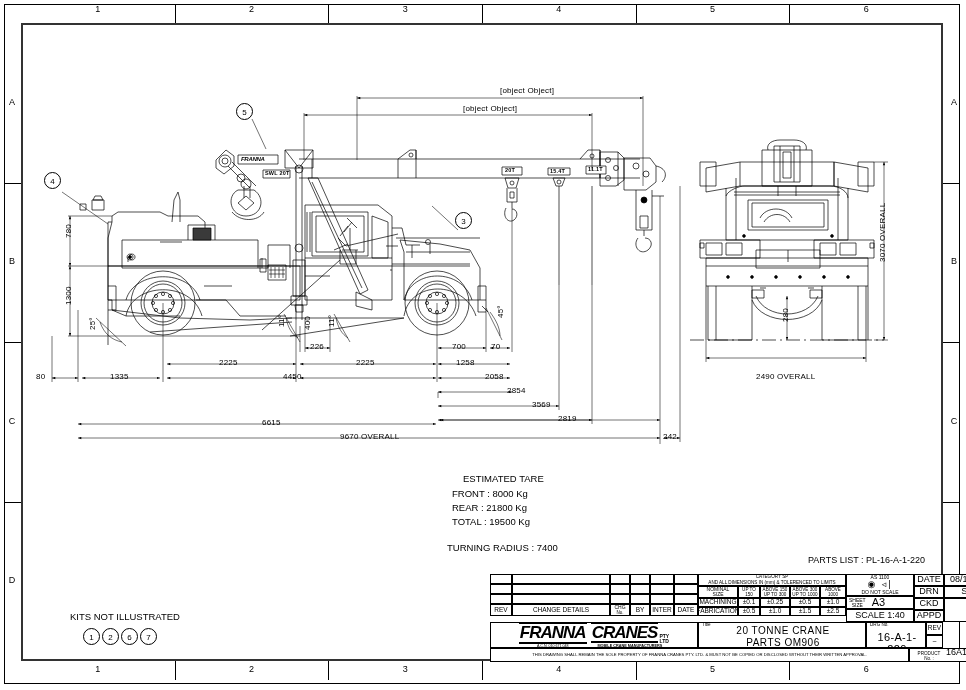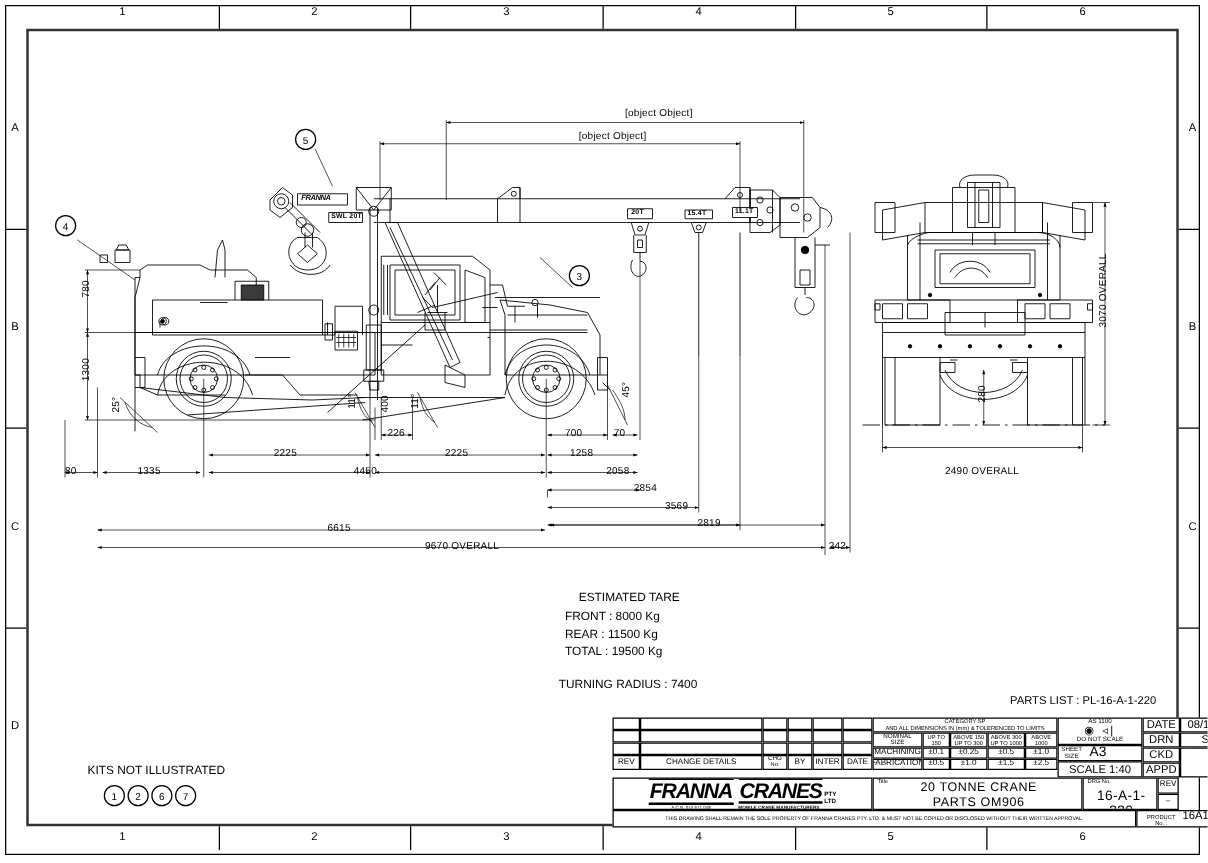--- a/index.html
+++ b/index.html
@@ -430,21 +430,21 @@
       <div class="dim" style="left: 500px; top: 86px;">[object Object]</div>
       <div class="dim" style="left: 463px; top: 104px;">[object Object]</div>
       <div class="dim rot" style="left: 64px; top: 238px;">780</div>
       <div class="dim rot" style="left: 64px; top: 305px;">1300</div>
       <div class="dim rot" style="left: 878px; top: 262px;">3070  OVERALL</div>
       <div class="dim rot" style="left: 781px; top: 322px;">280</div>
       <div class="dim rot" style="left: 88px; top: 330px;">25°</div>
       <div class="dim rot" style="left: 277px; top: 327px;">11°</div>
       <div class="dim rot" style="left: 327px; top: 327px;">11°</div>
       <div class="dim rot" style="left: 496px; top: 318px;">45°</div>
-      <div class="dim" style="left: 52px; top: 372px;">80</div>
+      <div class="dim" style="left: 36px; top: 372px;">80</div>
       <div class="dim" style="left: 110px; top: 372px;">1335</div>
       <div class="dim" style="left: 219px; top: 358px;">2225</div>
       <div class="dim" style="left: 283px; top: 372px; text-align: center;">4450</div>
       <div class="dim" style="left: 310px; top: 342px;">226</div>
       <div class="dim rot" style="left: 303px; top: 330px;">400</div>
       <div class="dim" style="left: 356px; top: 358px;">2225</div>
       <div class="dim" style="left: 452px; top: 342px;">700</div>
       <div class="dim" style="left: 491px; top: 342px;">70</div>
       <div class="dim" style="left: 456px; top: 358px;">1258</div>
       <div class="dim" style="left: 485px; top: 372px;">2058</div>
@@ -462,21 +462,21 @@
   <div class="balloon" style="left:455px;top:212px;">3</div>
 
   <div class="dim" style="left:241px;top:156px;font-size:6px;font-weight:bold;font-style:italic;letter-spacing:-.3px;">FRANNA</div>
   <div class="dim" style="left:265px;top:170px;font-size:5.5px;font-weight:bold;">SWL 20T</div>
   <div class="dim" style="left:505px;top:167px;font-size:5.5px;font-weight:bold;">20T</div>
   <div class="dim" style="left:550px;top:168px;font-size:5.5px;font-weight:bold;">15.4T</div>
   <div class="dim" style="left:588px;top:166px;font-size:5.5px;font-weight:bold;">11.1T</div>
 
   <div class="notes" style="left:463px;top:472px;font-weight:normal;">ESTIMATED TARE</div>
   <div class="notes" style="left:452px;top:487px;">FRONT : 8000  Kg</div>
-  <div class="notes" style="left:452px;top:501px;">REAR : 11500  Kg</div>
+  <div class="notes" style="left:452px;top:501px;">REAR : 21800  Kg</div>
   <div class="notes" style="left:452px;top:515px;">TOTAL : 19500  Kg</div>
   <div class="notes" style="left:447px;top:541px;">TURNING RADIUS : 7400</div>
   <div class="notes" style="left:808px;top:553px;font-size:9px;">PARTS LIST : PL-16-A-1-220</div>
 
   <div class="notes" style="left:70px;top:610px;font-size:9.5px;">KITS NOT ILLUSTRATED</div>
   <div id="kits" style="position:absolute;left:83px;top:628px;display:flex;gap:2px;">
       <div class="balloon" style="position: relative;">1</div>
       <div class="balloon" style="position: relative;">2</div>
       <div class="balloon" style="position: relative;">6</div>
       <div class="balloon" style="position: relative;">7</div>
@@ -555,21 +555,21 @@
       <div class="tbcell med" style="left: 944px; top: 586px; width: 47px; height: 12px;">SR</div>
       <div class="tbcell med" style="left: 914px; top: 598px; width: 30px; height: 12px;">CKD</div>
       <div class="tbcell med" style="left: 914px; top: 610px; width: 30px; height: 12px;">APPD</div>
       <div class="tbcell " style="left: 944px; top: 598px; width: 47px; height: 24px;"></div>
       <div class="tbcell " style="left: 490px; top: 622px; width: 208px; height: 26px;">
         <div style="width:100%;display:flex;align-items:center;justify-content:center;gap:4px">
           <div style="text-align:center">
             <div class="logo-f" style="font-size:17px;border-bottom:2px solid #000;border-top:2px solid #000;padding:0 1px">FRANNA</div>
             <div style="font-size:3.6px;margin-top:1px">A.C.N. 010 671 048</div>
           </div>
-          <div style="text-align:left">
+          <div style="text-align:center">
             <div style="display:flex;align-items:flex-end;gap:1px">
               <span class="logo-c" style="font-size:17px;border-bottom:2px solid #000;border-top:2px solid #000;padding:0 1px">CRANES</span>
               <span style="font-size:5px;font-weight:bold;line-height:.95">PTY<br>LTD</span>
             </div>
             <div style="font-size:3.8px;font-weight:bold;margin-top:1px">MOBILE CRANE MANUFACTURERS</div>
           </div>
         </div>
       </div>
       <div class="tbcell l" style="left: 698px; top: 622px; width: 168px; height: 26px;">
         <div style="position:relative;width:100%;height:100%">

